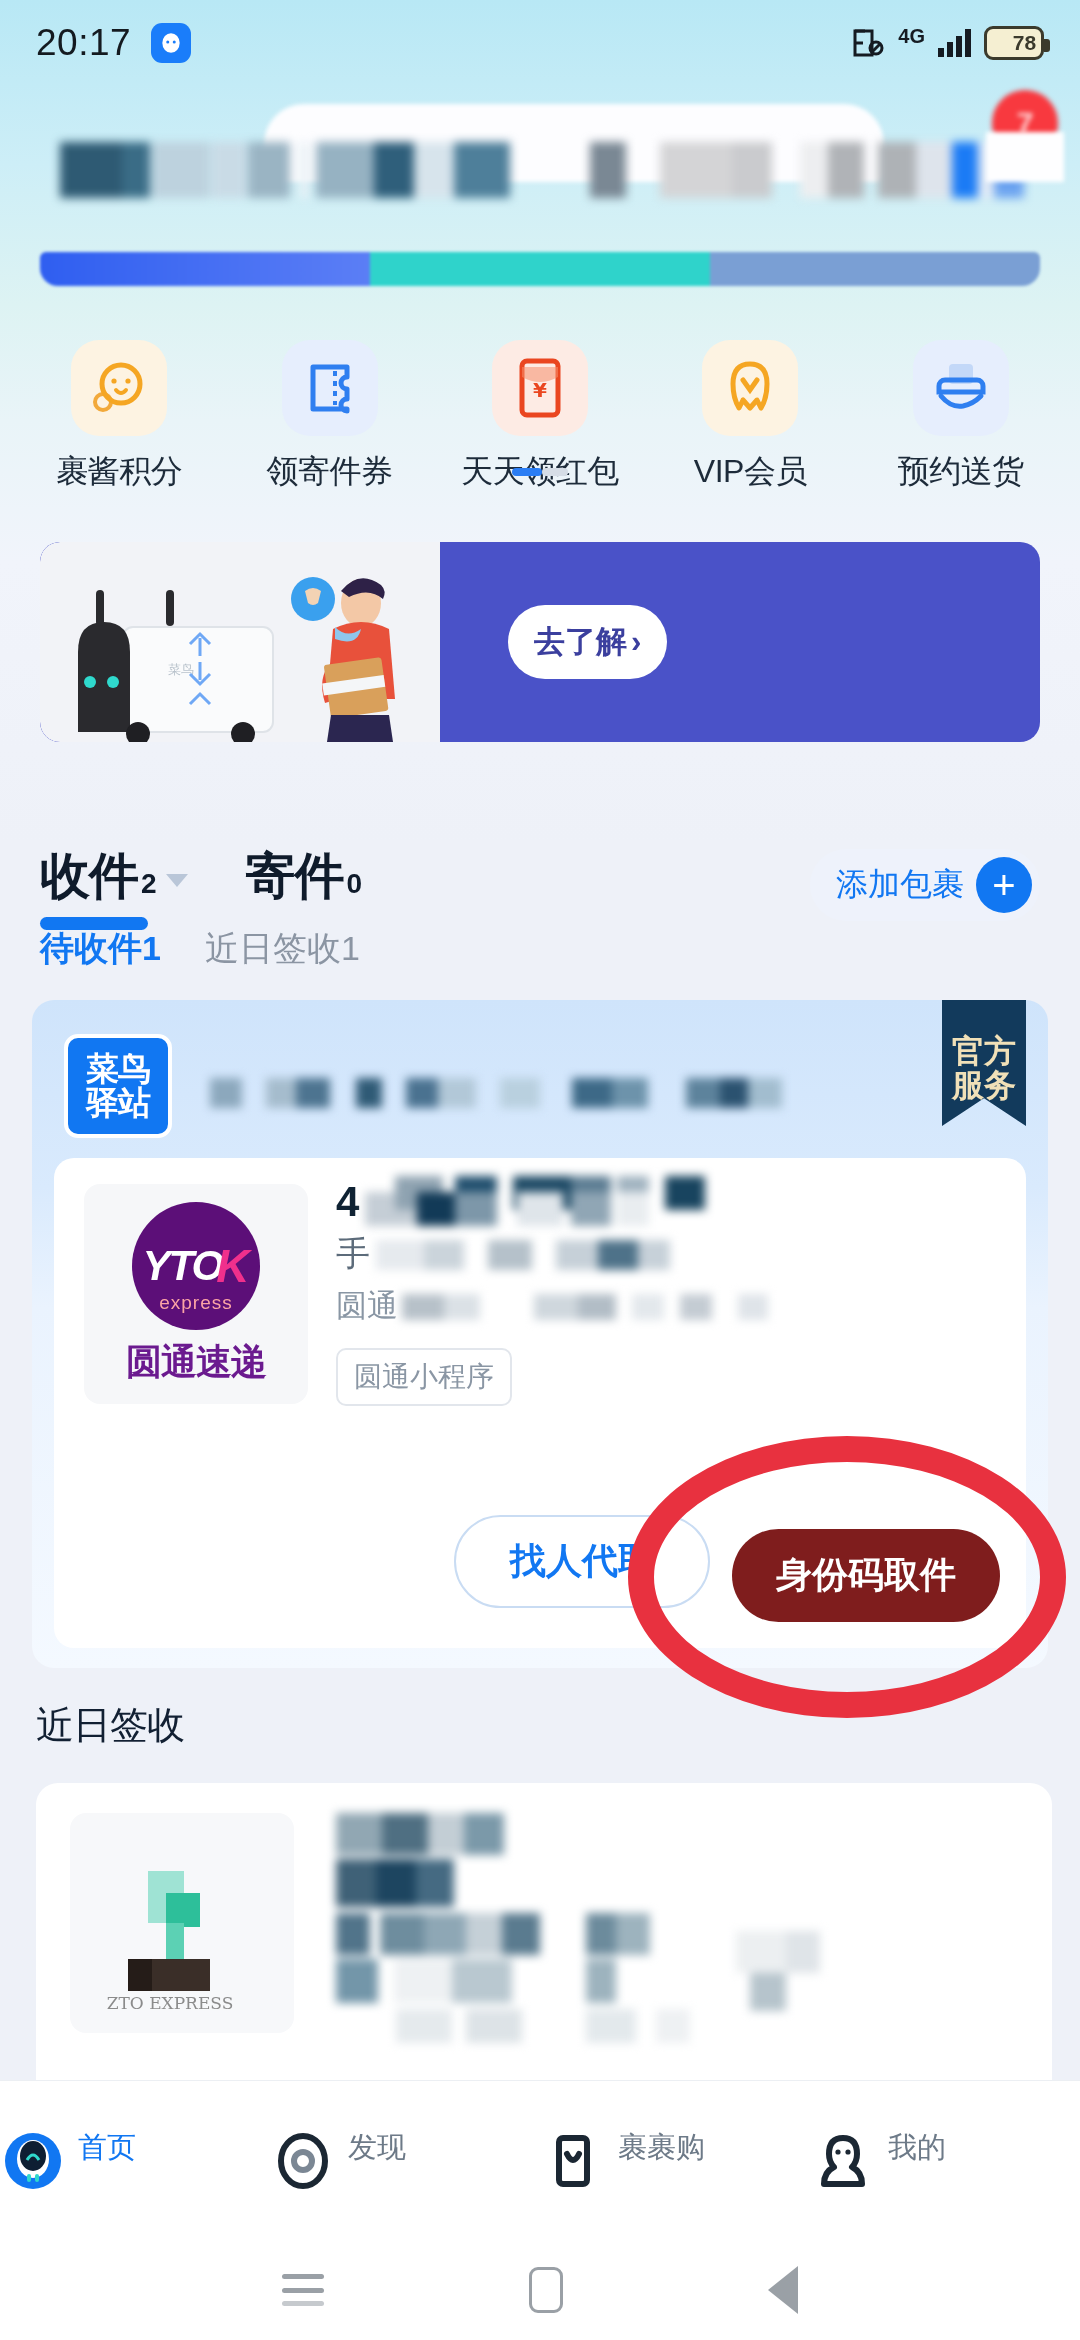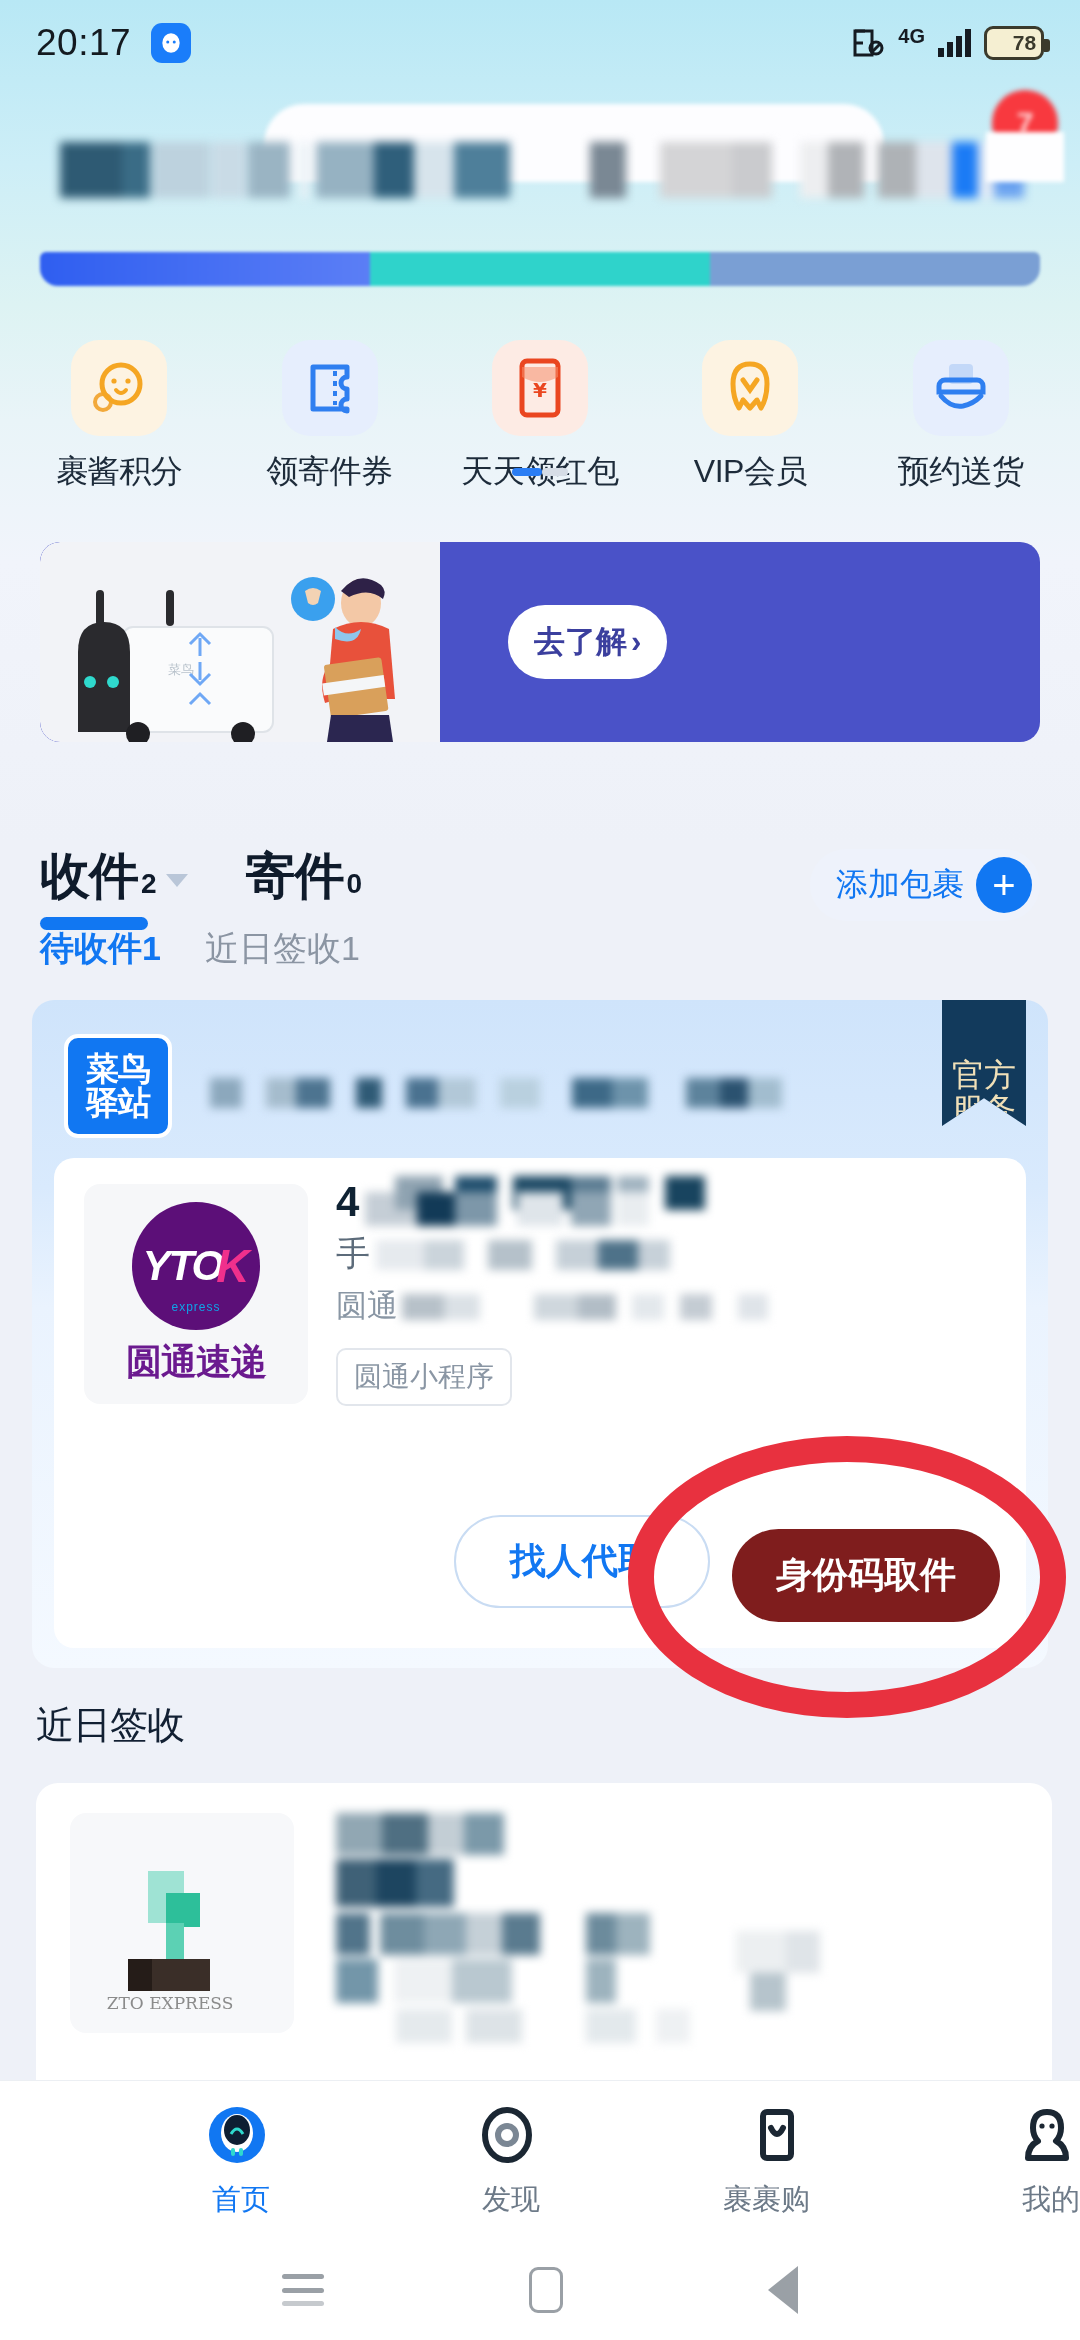--- a/index.html
+++ b/index.html
@@ -110,33 +110,33 @@
   .pcard { position:absolute; top:1000px; left:32px; width:1016px; height:668px;
     background:linear-gradient(180deg,#cfe4fb 0%,#d9eafd 28%,#eaf3fe 46%,#f4f9ff 100%);
     border-radius:22px; overflow:hidden; }
   .pcard-top { position:relative; height:170px; }
   .station-badge { position:absolute; left:32px; top:34px; width:108px; height:104px;
     background:#1177f2; border:4px solid #fff; border-radius:14px; display:flex; flex-direction:column;
     align-items:center; justify-content:center; color:#fff; font-size:33px; font-weight:700;
     line-height:1.03; letter-spacing:-1px; }
   .station-name { position:absolute; left:178px; top:78px; width:560px; height:30px; }
   .ribbon { position:absolute; right:22px; top:0; width:84px; height:126px; background:#123a5c;
-    display:flex; flex-direction:column; align-items:center; justify-content:flex-end;
-    padding-top:10px; color:#f0e0b8; font-size:32px; font-weight:400; line-height:1.07;
+    display:flex; flex-direction:column; align-items:center; justify-content:center;
+    padding-top:10px; color:#f0e0b8; font-size:32px; font-weight:700; line-height:1.07;
     clip-path: polygon(0 0,100% 0,100% 100%,50% 78%,0 100%); }
   .pcard-inner { position:absolute; left:22px; top:158px; width:972px; height:490px;
     background:#fff; border-radius:20px; }
   .logobox { position:absolute; left:30px; top:26px; width:224px; height:220px;
     background:#f6f7f9; border-radius:16px; display:flex; flex-direction:column;
     align-items:center; justify-content:center; gap:8px; }
   .yto-circle { width:128px; height:128px; border-radius:50%; background:#5c0f78;
     display:flex; align-items:center; justify-content:center; position:relative; }
   .yto-text { font-size:42px; font-weight:800; color:#fff; font-style:italic; letter-spacing:-2px; }
   .yto-k { color:#f0308c; font-size:46px; font-weight:800; font-style:italic; margin-left:-6px; }
-  .yto-exp { position:absolute; bottom:16px; font-size:12px; color:#0ea5e9; letter-spacing:1px; }
+  .yto-exp { position:absolute; bottom:16px; font-size:19px; color:#fca5a5; letter-spacing:1px; }
   .yto-cn { font-size:36px; font-weight:700; color:#6b1a8f; letter-spacing:-1px; }
   .pdetails { position:absolute; left:282px; top:18px; right:24px; }
   .pline { display:flex; align-items:center; height:52px; }
   .pline-lead { font-size:42px; font-weight:700; color:#0f2233; }
   .pline-lead.sm { font-size:34px; font-weight:400; color:#5c6b7a; }
   .pline-lead.sm2 { font-size:31px; font-weight:400; color:#8996a4; }
   .minitag { display:inline-block; margin-top:16px; padding:8px 16px; border:2px solid #e2e6ec;
     border-radius:10px; font-size:28px; color:#8a96a4;text-align:right; }
   .pbtns { position:absolute; right:26px; bottom:26px; display:flex; align-items:center; gap:22px; }
   .btn-ghost { border:2px solid #c9dcf3; color:#1177f2; background:#fff; border-radius:50px;
@@ -152,21 +152,21 @@
   .sec-title { position:absolute; top:1700px; left:36px; font-size:38px; font-weight:400;
     color:#122033; letter-spacing:-1px; }
   .rcard { position:absolute; top:1783px; left:36px; width:1016px; height:300px;
     background:#fff; border-radius:22px 22px 0 0; overflow:hidden; }
   .rlogo { position:absolute; left:34px; top:30px; width:224px; height:220px;
     background:#f7f8fa; border-radius:16px; overflow:hidden; }
 
   
   .bottomnav { position:absolute; bottom:100px; left:0; width:1080px; height:160px;
     background:#fff; border-top:1px solid #eceff3; display:flex; align-items:center; }
-  .navitem { flex:1; display:flex; flex-direction:column; align-items:flex-end; gap:12px; }
+  .navitem { flex:1; display:flex; flex-direction:row; align-items:flex-start; gap:12px; }
   .navlabel { font-size:29px; color:#6d7a88; }
   .navitem.active .navlabel { color:#1177f2; }
   .navicon { width:66px; height:66px; display:flex; align-items:center; justify-content:center; }
 
   
   .androidnav { position:absolute; bottom:0; left:0; width:1080px; height:100px; background:#fff;
     display:flex; align-items:center; justify-content:space-around; padding:0 180px; }
   .an-burger { width:42px; height:32px; display:flex; flex-direction:column; justify-content:space-between; }
   .an-burger i { display:block; height:5px; border-radius:3px; background:#9aa0a6; }
   .an-burger i:nth-child(1){width:42px;} .an-burger i:nth-child(2){width:42px;} .an-burger i:nth-child(3){width:42px; background:#c6cace;}

